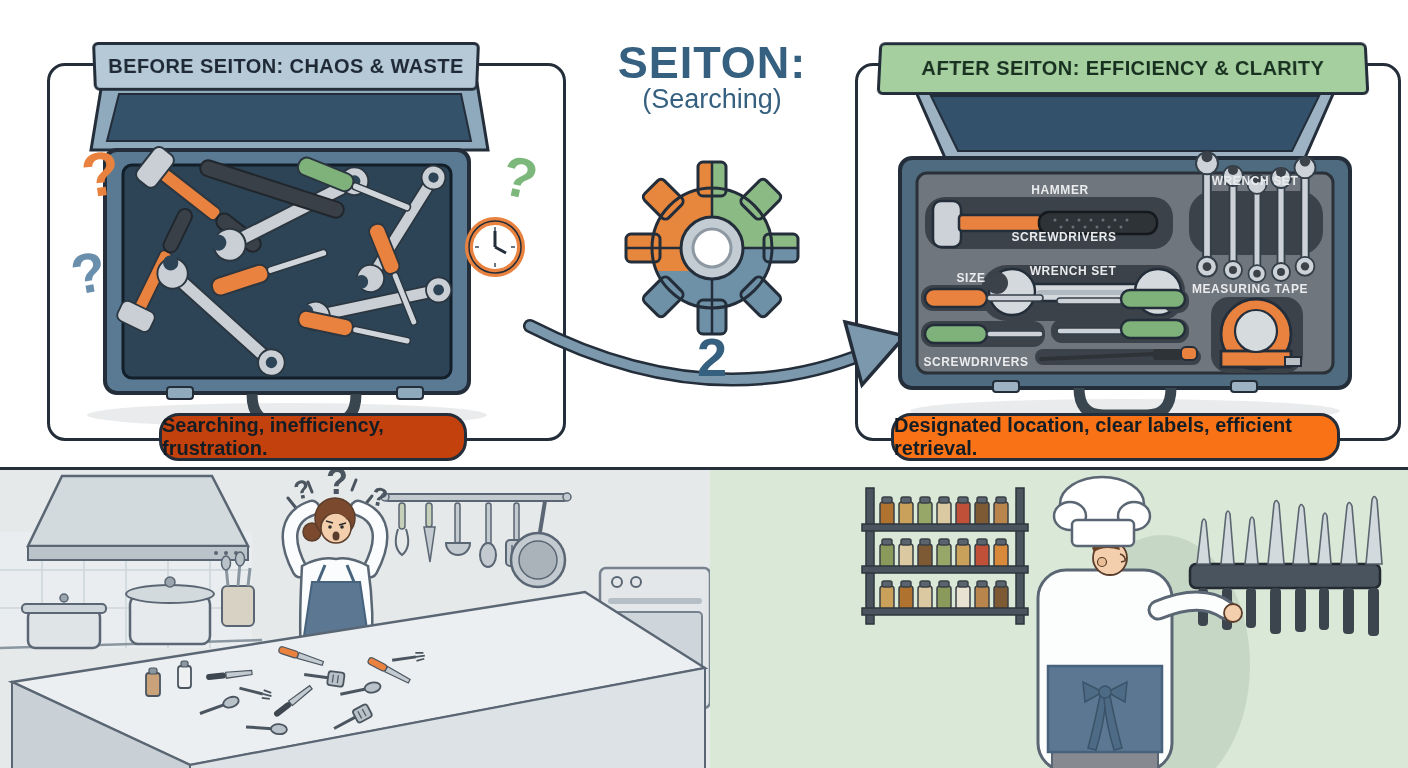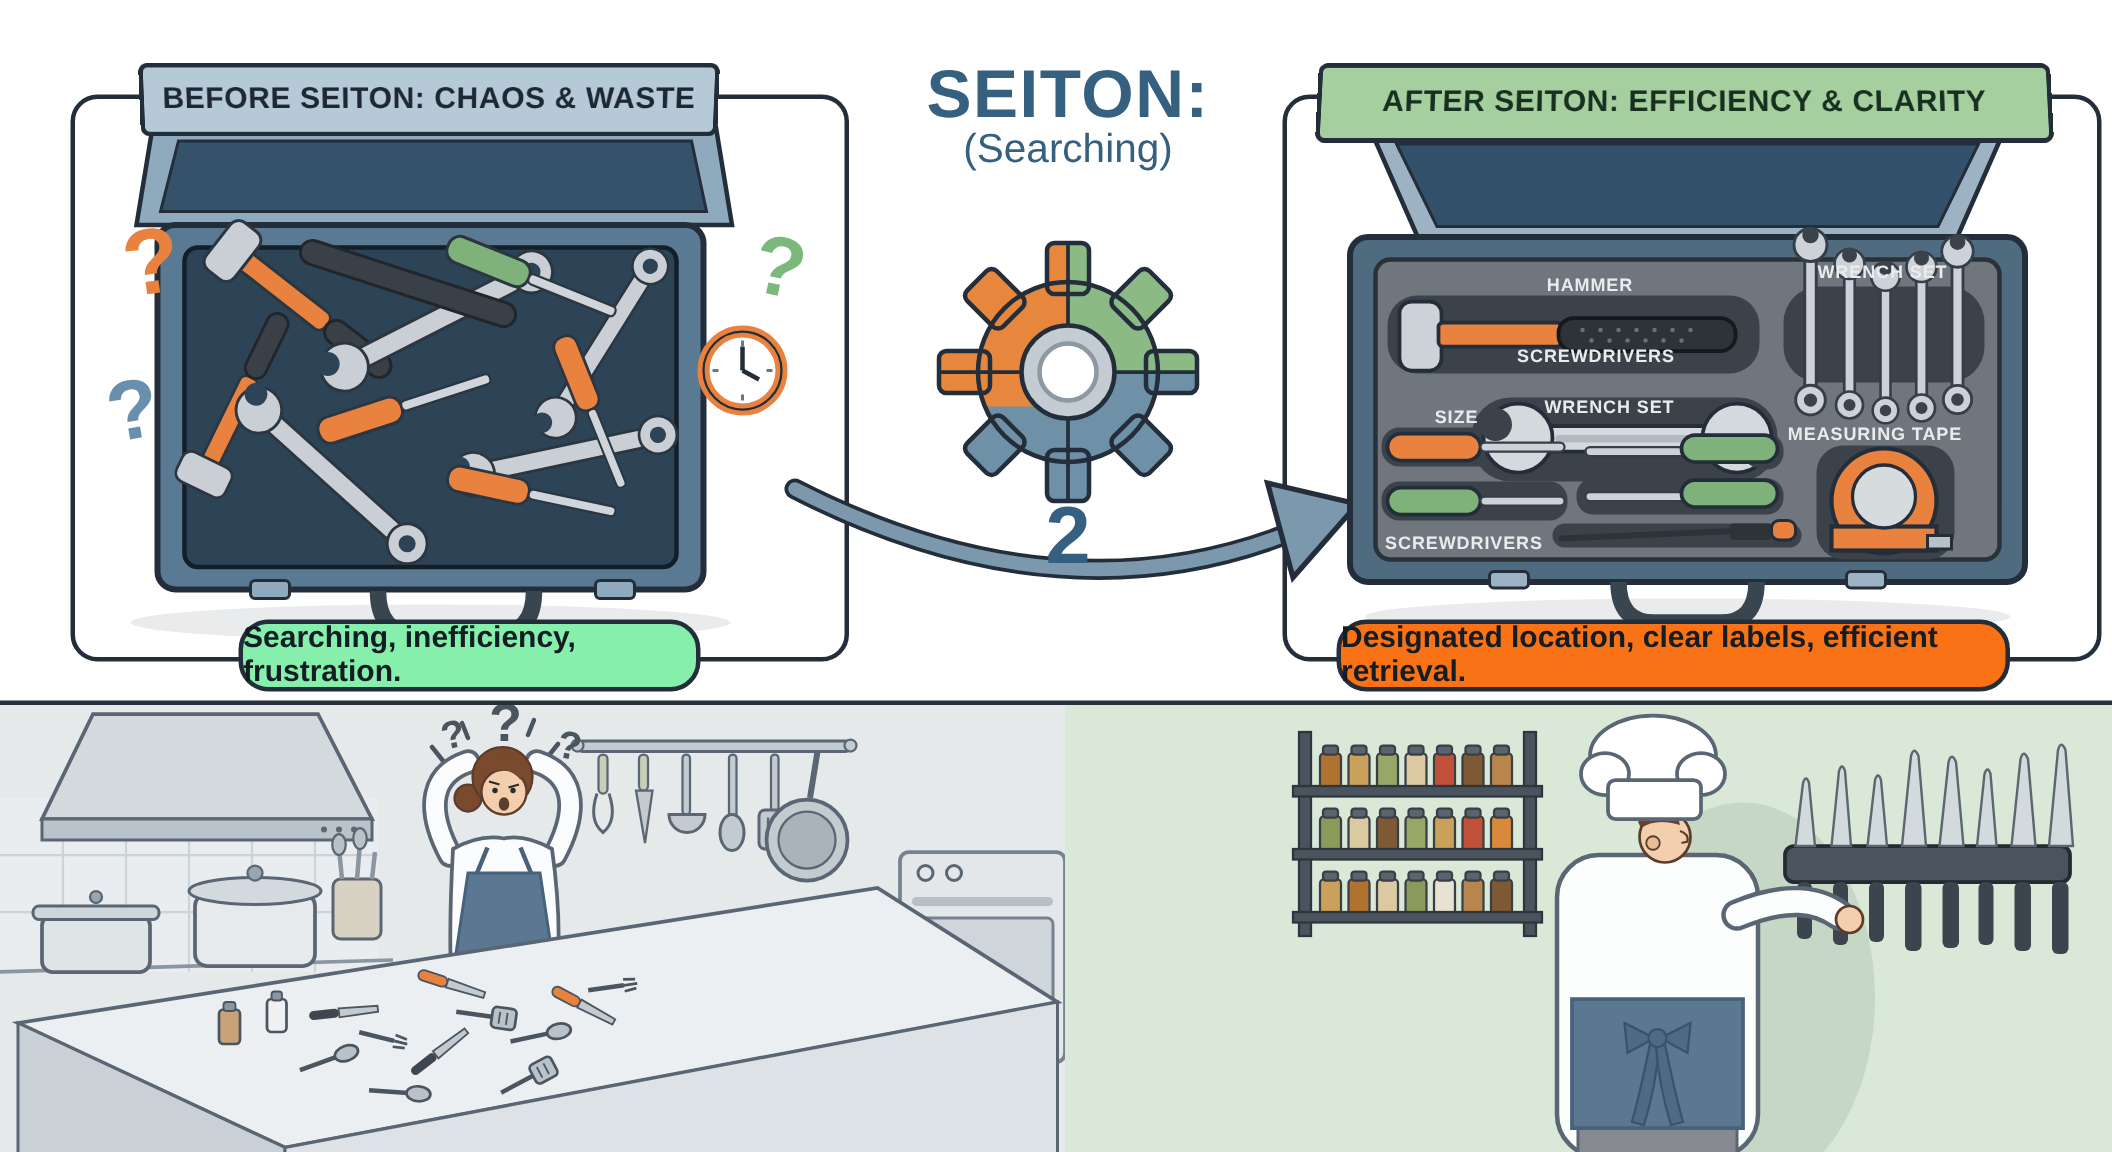--- a/index.html
+++ b/index.html
@@ -24,21 +24,21 @@
   #center-title{left:540px;top:40px;width:344px;text-align:center;color:#35607f;z-index:5;}
   #center-title .t1{font-size:45px;font-weight:bold;letter-spacing:1px;line-height:1.0;text-align:center;}
   #center-title .t2{font-size:36px;font-weight:bold;letter-spacing:.5px;line-height:1.05;}
   #center-title .t3{font-size:27px;font-weight:normal;line-height:1.1;}
   #step-number{left:562px;top:326px;width:300px;text-align:center;color:#35607f;
                font-size:54px;font-weight:bold;z-index:4;}
 
   
   .caption{position:absolute;display:flex;align-items:center;justify-content:center;
            border:3px solid #232e3a;border-radius:20px;font-weight:bold;font-size:20px;color:#141c24;z-index:7;}
-  #before-caption{left:159px;top:413px;width:302px;height:42px;background:#86efac;}
+  #before-caption{left:159px;top:413px;width:302px;height:42px;background:#c2410c;}
   #after-caption{left:891px;top:413px;width:443px;height:42px;background:#f97316;}
 
   
   #bottom{position:absolute;left:0;top:467px;width:1408px;height:301px;border-top:3px solid #26303a;box-sizing:border-box;}
   #bottom-left-bg{position:absolute;left:0;top:0;width:710px;height:301px;background:#e6e9ea;}
   #bottom-right-bg{position:absolute;left:710px;top:0;width:698px;height:301px;background:#d9e8d7;}
 
   svg{display:block;}
   svg text{font-family:"Liberation Sans",sans-serif;}
   .tool-label{font-weight:bold;font-size:12px;fill:#e9ebed;letter-spacing:.6px;}

